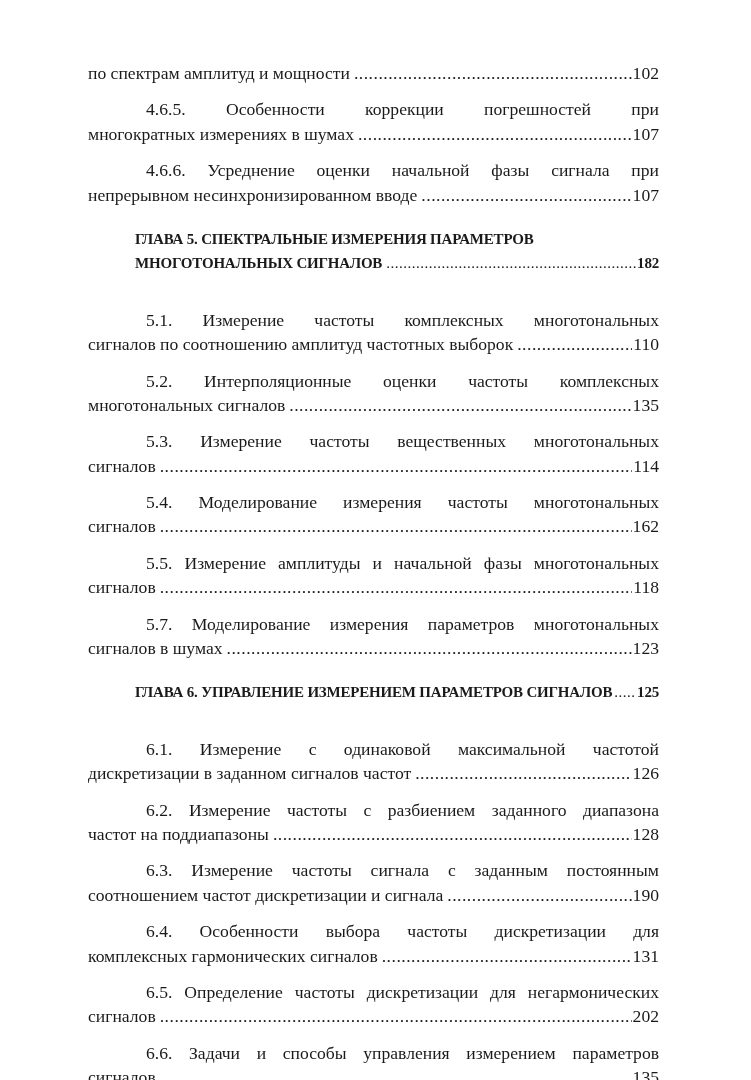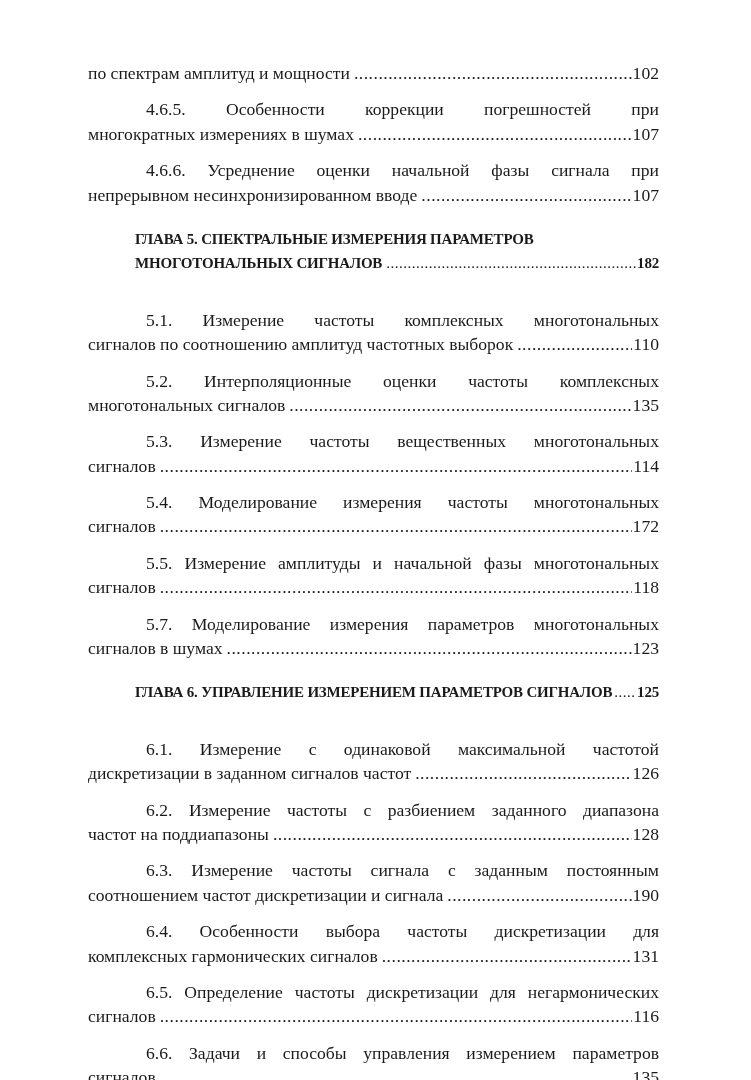--- a/index.html
+++ b/index.html
@@ -78,21 +78,21 @@
             <span class="txt">сигналов</span>
             <span class="dots"></span>
             <span class="pg">114</span>
           </div>
         </div>
         <div>
           <div class="line just indent">5.4.&nbsp;Моделирование измерения частоты многотональных</div>
           <div class="line leader">
             <span class="txt">сигналов</span>
             <span class="dots"></span>
-            <span class="pg">172</span>
+            <span class="pg">162</span>
           </div>
         </div>
         <div>
           <div class="line just indent">5.5. Измерение амплитуды и начальной фазы многотональных</div>
           <div class="line leader">
             <span class="txt">сигналов</span>
             <span class="dots"></span>
             <span class="pg">118</span>
           </div>
         </div>
@@ -149,21 +149,21 @@
             <span class="txt">комплексных гармонических сигналов</span>
             <span class="dots"></span>
             <span class="pg">131</span>
           </div>
         </div>
         <div>
           <div class="line just indent">6.5. Определение частоты дискретизации для негармонических</div>
           <div class="line leader">
             <span class="txt">сигналов</span>
             <span class="dots"></span>
-            <span class="pg">116</span>
+            <span class="pg">202</span>
           </div>
         </div>
         <div>
           <div class="line just indent">6.6.&nbsp;Задачи и способы управления измерением параметров</div>
           <div class="line leader">
             <span class="txt">сигналов</span>
             <span class="dots"></span>
             <span class="pg">135</span>
           </div>
         </div>

